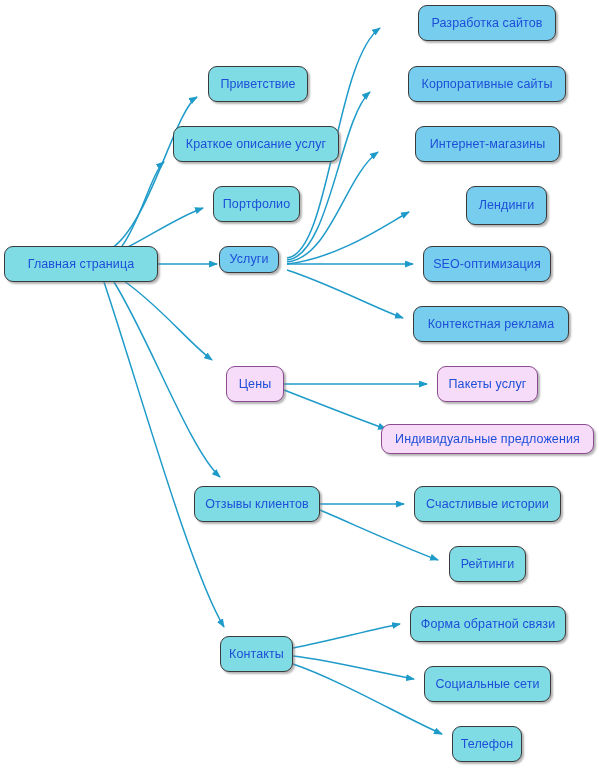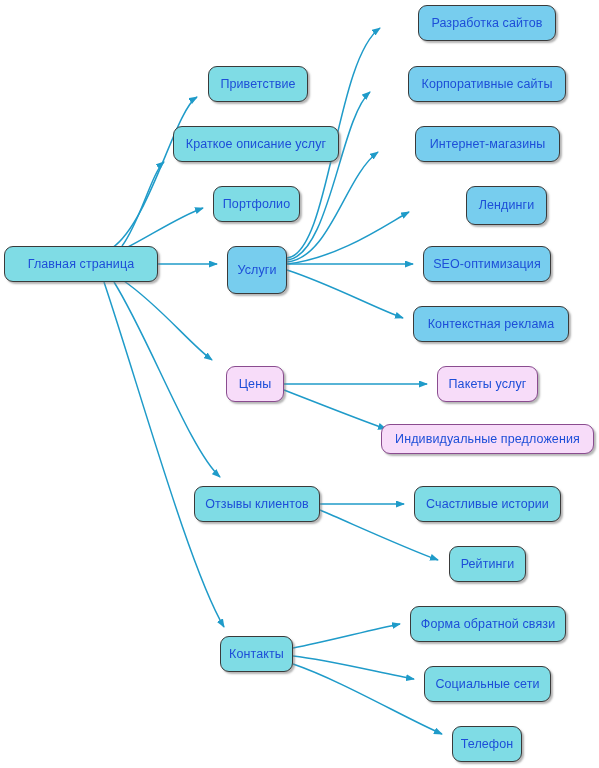--- a/index.html
+++ b/index.html
@@ -98,21 +98,21 @@
       </div>
       <div class="node cyan" style="left: 208px; top: 66px; width: 100px; height: 36px;">
         <span class="node-label">Приветствие</span>
       </div>
       <div class="node cyan" style="left: 173px; top: 126px; width: 166px; height: 36px;">
         <span class="node-label">Краткое описание услуг</span>
       </div>
       <div class="node cyan" style="left: 213px; top: 186px; width: 87px; height: 36px;">
         <span class="node-label">Портфолио</span>
       </div>
-      <div class="node blue" style="left: 227px; top: 246px; width: 60px; height: 48px;">
+      <div class="node blue" style="left: 219px; top: 246px; width: 60px; height: 27px;">
         <span class="node-label">Услуги</span>
       </div>
       <div class="node pink" style="left: 226px; top: 366px; width: 58px; height: 36px; text-align: center;">
         <span class="node-label">Цены</span>
       </div>
       <div class="node cyan" style="left: 194px; top: 486px; width: 126px; height: 36px;">
         <span class="node-label">Отзывы клиентов</span>
       </div>
       <div class="node cyan" style="left: 220px; top: 636px; width: 73px; height: 36px;">
         <span class="node-label">Контакты</span>

